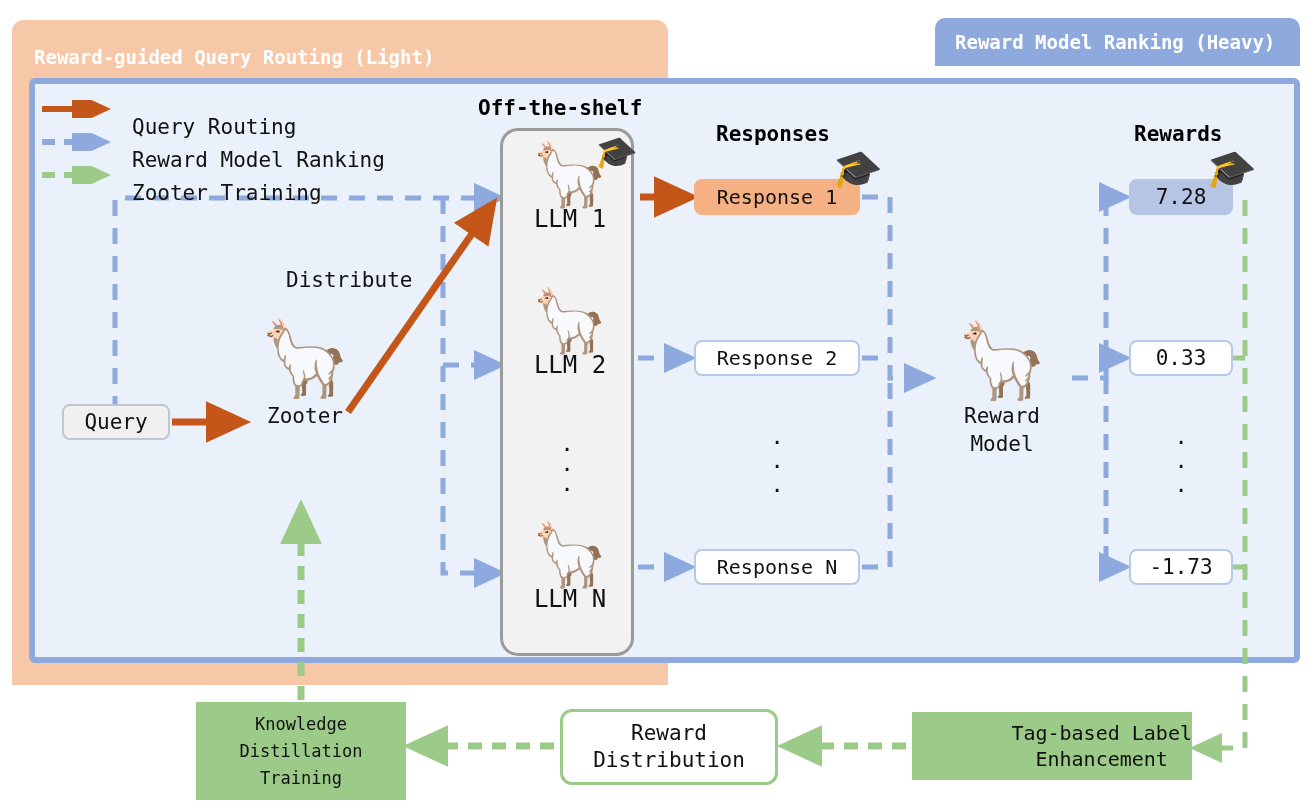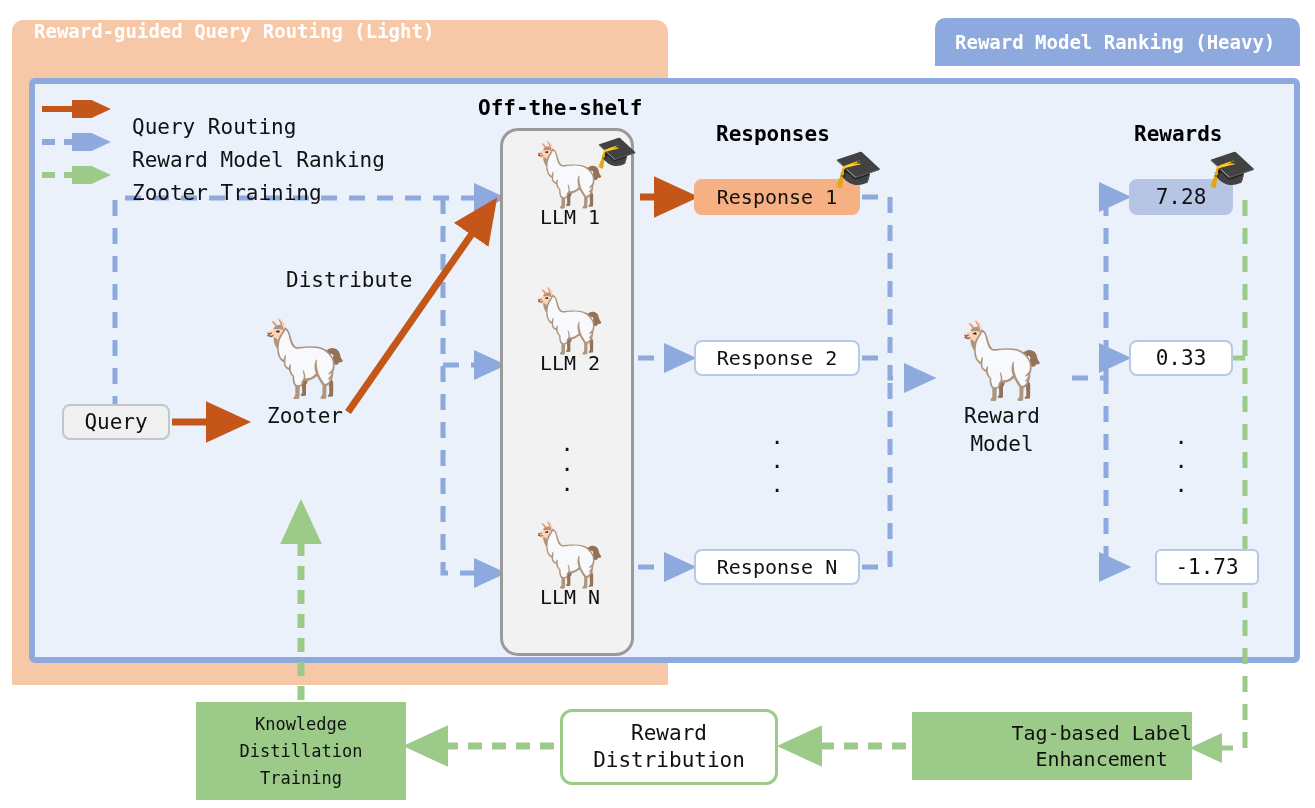--- a/index.html
+++ b/index.html
@@ -10,21 +10,21 @@
   .abs{position:absolute;}
 
   
   #orange-panel{
     left:12px;top:20px;width:656px;height:665px;
     background:#F7C8A8;border-radius:12px 12px 0 0;
   }
   #orange-tab{
     left:12px;top:20px;width:470px;height:48px;
     background:#F7C8A8;border-radius:12px 12px 0 0;
-    display:flex;align-items:flex-start;
+    display:flex;align-items:flex-end;
   }
   #orange-tab .tab-label{
     color:#ffffff;font-size:19px;font-weight:bold;padding-left:22px;
     letter-spacing:0px;white-space:nowrap;
   }
   #blue-panel{
     left:29px;top:78px;width:1271px;height:585px;
     background:#EAF1FB;border:6px solid #8EA9DE;border-radius:6px;
     box-sizing:border-box;
   }
@@ -51,21 +51,21 @@
   #rewards-title{left:1134px;top:122px;}
 
   
   #llm-box{
     left:500px;top:128px;width:134px;height:528px;
     background:#F2F2F2;border:3px solid #9A9A9A;border-radius:18px;
     box-sizing:border-box;
   }
   .llm-item{position:absolute;width:134px;text-align:center;}
   .llm-emoji{font-size:62px;line-height:64px;display:block;}
-  .llm-label{font-size:20px;color:#111;display:block;margin-top:-2px;}
+  .llm-label{font-size:24px;color:#111;display:block;margin-top:-2px;}
   #llm-1{left:0px;top:12px;}
   #llm-2{left:0px;top:158px;}
   #llm-n{left:0px;top:392px;}
   #llm-dots{left:500px;top:434px;width:134px;text-align:center;
     font-size:22px;line-height:20px;color:#111;}
 
   
   #query-box{
     left:62px;top:404px;width:108px;height:36px;
     background:#F0F0F0;border:2px solid #BFC7CF;border-radius:8px;
@@ -100,21 +100,21 @@
 
   
   .reward-box{
     position:absolute;width:104px;height:36px;
     border:2px solid #B6C9E8;border-radius:8px;
     display:flex;align-items:center;justify-content:center;
     font-size:21px;color:#111;background:#FFFFFF;box-sizing:border-box;
   }
   #rew-1{left:1129px;top:179px;background:#B6C5E4;border-color:#B6C5E4;}
   #rew-2{left:1129px;top:340px;}
-  #rew-n{left:1155px;top:549px;border-radius:6px;}
+  #rew-n{left:1129px;top:549px;}
   #rew-dots{left:1129px;top:425px;width:104px;text-align:center;
     font-size:22px;line-height:24px;color:#111;}
 
   
   #kd-box{
     left:196px;top:702px;width:210px;height:98px;background:#9CCA88;
     display:flex;align-items:center;justify-content:center;text-align:center;
     font-size:17px;color:#111;line-height:27px;box-sizing:border-box;
   }
   #rd-box{

